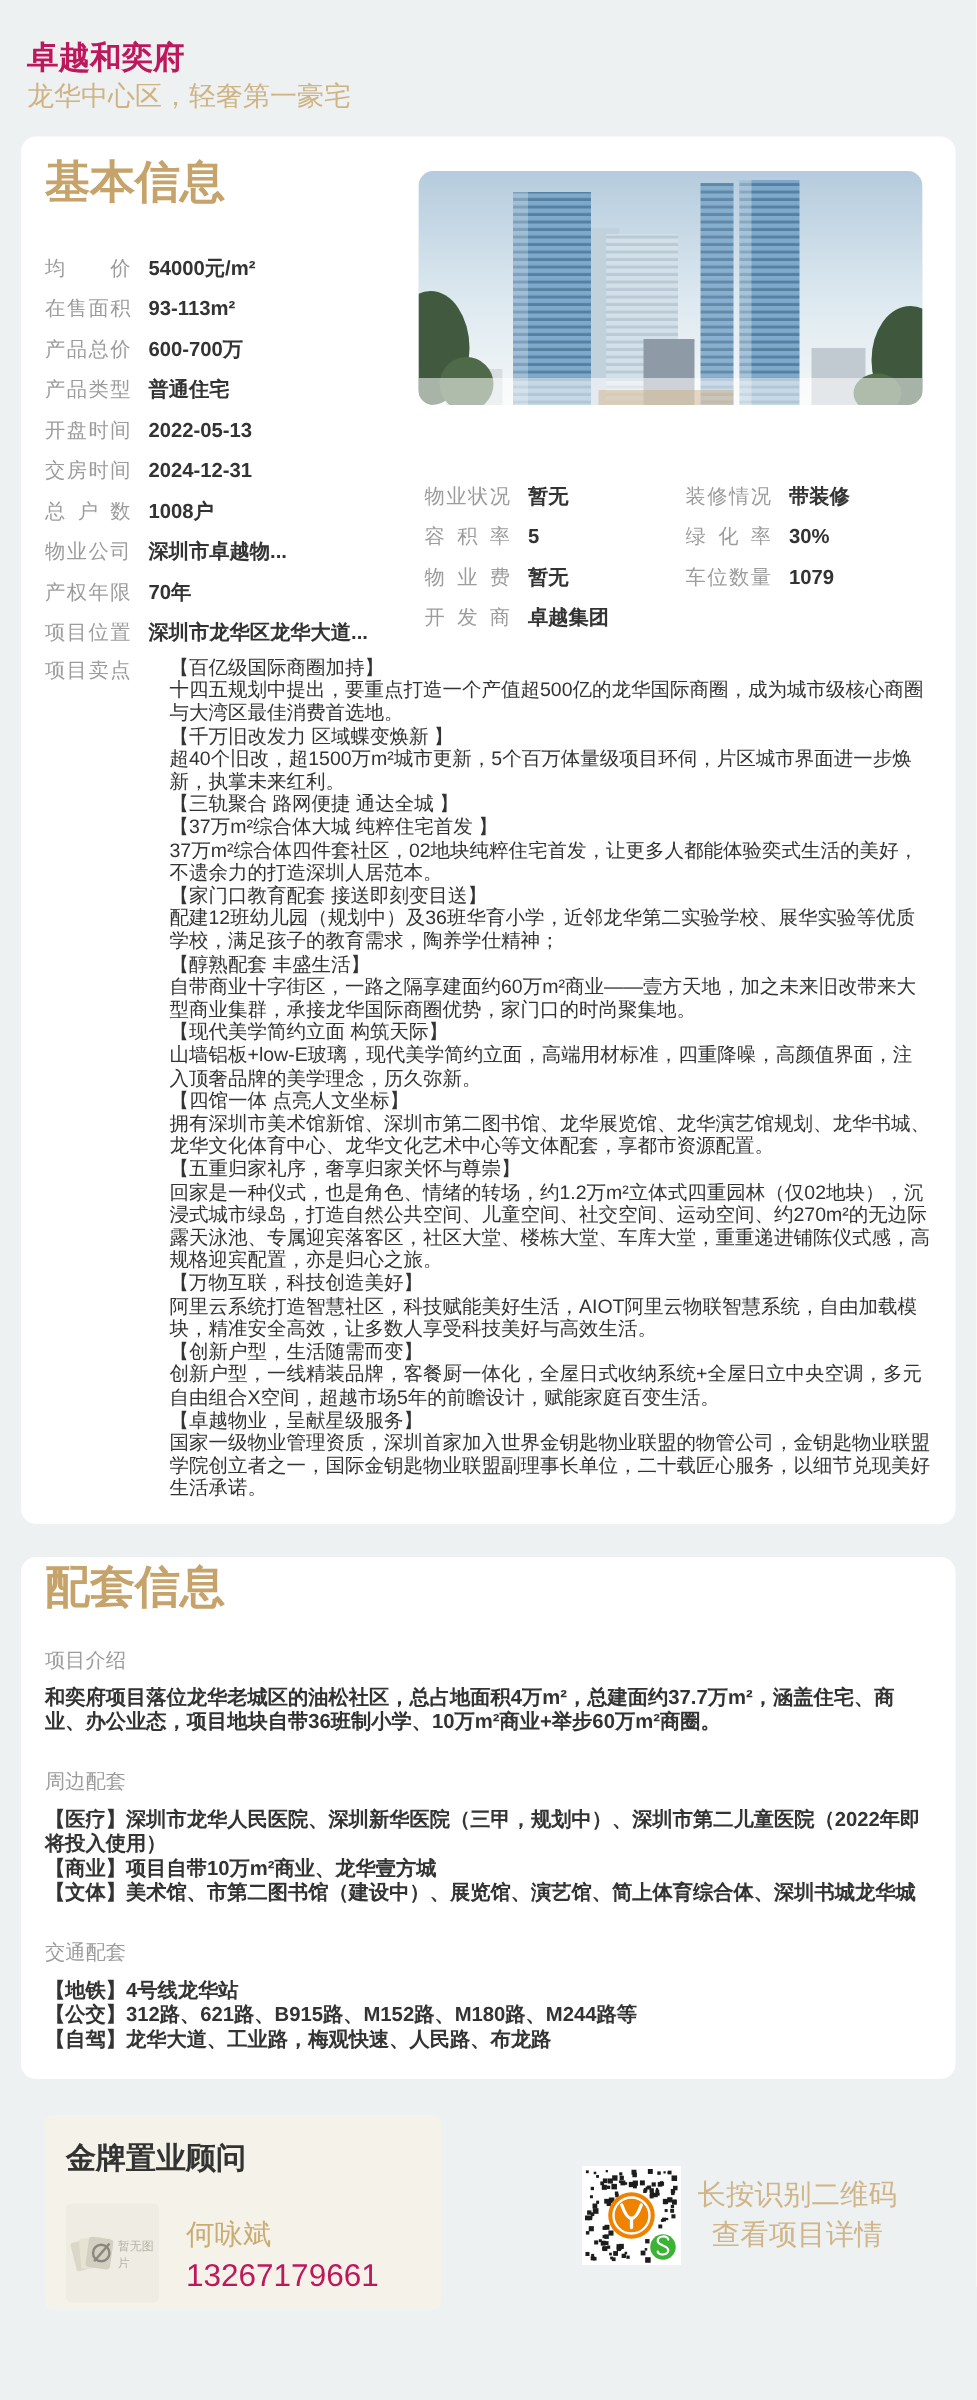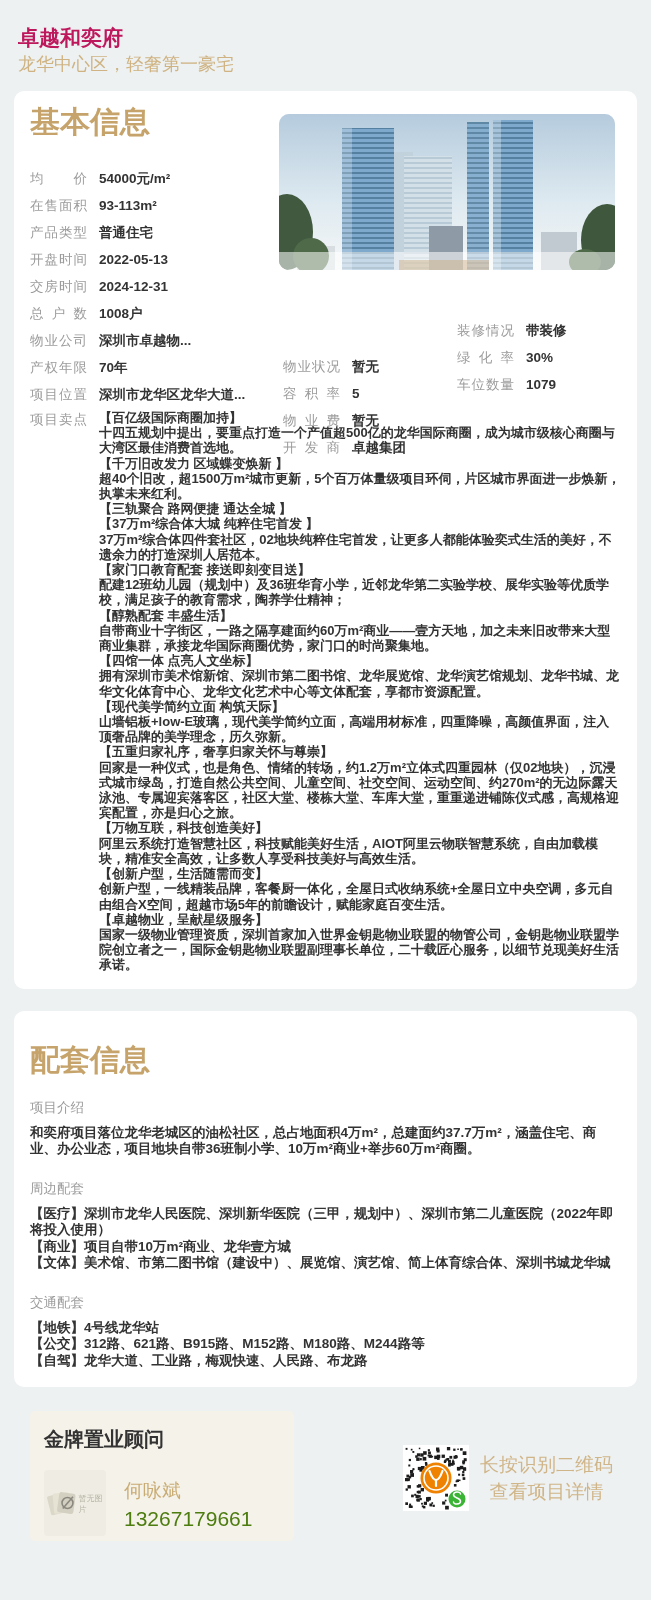--- a/index.html
+++ b/index.html
@@ -20,49 +20,49 @@
 
   .building-image { position:absolute; top:23px; right:22px; width:336px; height:156px;
     border-radius:10px; overflow:hidden; background:#dfe8ee; }
 
   .left-col { margin-top:26px; width:250px; }
   .irow { display:flex; align-items:center; height:27px; }
   .flabel { width:57px; flex-shrink:0; font-size:13.5px; color:#9c9c9c;
     text-align:justify; text-align-last:justify; }
   .fvalue { margin-left:12px; font-size:13.5px; font-weight:600; color:#333; white-space:nowrap; }
 
-  .mid-col { position:absolute; left:269px; top:226px; width:170px;margin-top:36px; }
+  .mid-col { position:absolute; left:269px; top:226px; width:170px; }
   .rt-col  { position:absolute; left:443px; top:226px; width:180px; }
 
   .sp-row { display:flex; margin-top:2px; }
   .sp-label { width:57px; flex-shrink:0; font-size:13.5px; color:#9c9c9c;
     text-align:justify; text-align-last:justify; padding-top:1px; }
-  .sp-content { flex:1; margin-left:12px; font-size:13px; line-height:15.2px;
-    font-weight:700; color:#333; }
+  .sp-content { flex:1; margin-left:26px; font-size:13px; line-height:15.2px;
+    font-weight:400; color:#333; }
   .sp-head { }
   .sp-body { }
 
-  .card2 { margin-top:22px; padding:32px 16px 18px 16px; }
+  .card2 { margin-top:22px; padding:4px 16px 18px 16px; }
   .sec-label { margin:22px 0 8px 0; font-size:13.5px; color:#9c9c9c; }
   .sec-text { font-size:13.5px; line-height:16.5px; font-weight:600; color:#333; }
   .amen-line { font-size:13.5px; line-height:16.5px; font-weight:600; color:#333; }
 
   .bottom-wrap { position:relative; margin-top:24px; height:170px; }
   .consultant-card { position:absolute; left:30px; top:0; width:264px; height:130px;
     background:#f5f2e9; border-radius:5px; padding:15px 14px; }
   .consultant-title { font-size:20px; font-weight:600; color:#333; }
   .consultant-row { display:flex; margin-top:17px; }
   .avatar { width:62px; height:66px; background:#efede3; border-radius:4px;
     display:flex; flex-direction:row; align-items:center; justify-content:center; }
   .avatar-caption { font-size:8px; color:#b7b4a7; margin-top:2px; }
   .consultant-info { margin-left:18px; padding-top:8px; }
   .consultant-name { font-size:19px; color:#c9ac74; font-weight:500; }
-  .consultant-phone { font-size:21px; color:#4d7c0f; margin-top:3px; }
-
-  .qr-group { position:absolute; left:363px; top:34px; display:flex; align-items:center;padding-left:40px; }
+  .consultant-phone { font-size:21px; color:#be185d; margin-top:3px; }
+
+  .qr-group { position:absolute; left:348px; top:34px; display:flex; align-items:center;padding-left:40px; }
   .qr-code { width:66px; height:66px; background:#fff; flex-shrink:0; }
   .qr-caption { margin-left:11px; font-size:19px; line-height:27px; color:#d0b588;
     font-weight:500; text-align:center; }
 </style>
 </head>
 <body>
 
 <div class="header">
   <div class="header-title">卓越和奕府</div>
   <div class="header-sub">龙华中心区，轻奢第一豪宅</div>
@@ -111,20 +111,24 @@
   <div class="left-col">
       <div class="irow">
       <span class="flabel">均价</span>
       <span class="fvalue">54000元/m²</span>
     </div>
       <div class="irow">
       <span class="flabel">在售面积</span>
       <span class="fvalue">93-113m²</span>
     </div>
       <div class="irow">
+      <span class="flabel">产品总价</span>
+      <span class="fvalue">600-700万</span>
+    </div>
+      <div class="irow">
       <span class="flabel">产品类型</span>
       <span class="fvalue">普通住宅</span>
     </div>
       <div class="irow">
       <span class="flabel">开盘时间</span>
       <span class="fvalue">2022-05-13</span>
     </div>
       <div class="irow">
       <span class="flabel">交房时间</span>
       <span class="fvalue">2024-12-31</span>
@@ -201,26 +205,26 @@
       </div>
         <div class="sp-sec">
         <div class="sp-head">【家门口教育配套 接送即刻变目送】</div>
         <div class="sp-body">配建12班幼儿园（规划中）及36班华育小学，近邻龙华第二实验学校、展华实验等优质学校，满足孩子的教育需求，陶养学仕精神；</div>
       </div>
         <div class="sp-sec">
         <div class="sp-head">【醇熟配套 丰盛生活】</div>
         <div class="sp-body">自带商业十字街区，一路之隔享建面约60万m²商业——壹方天地，加之未来旧改带来大型商业集群，承接龙华国际商圈优势，家门口的时尚聚集地。</div>
       </div>
         <div class="sp-sec">
+        <div class="sp-head">【现代美学简约立面 构筑天际】</div>
+        <div class="sp-body">山墙铝板+low-E玻璃，现代美学简约立面，高端用材标准，四重降噪，高颜值界面，注入顶奢品牌的美学理念，历久弥新。</div>
+      </div>
+        <div class="sp-sec">
         <div class="sp-head">【四馆一体 点亮人文坐标】</div>
         <div class="sp-body">拥有深圳市美术馆新馆、深圳市第二图书馆、龙华展览馆、龙华演艺馆规划、龙华书城、龙华文化体育中心、龙华文化艺术中心等文体配套，享都市资源配置。</div>
-      </div>
-        <div class="sp-sec">
-        <div class="sp-head">【现代美学简约立面 构筑天际】</div>
-        <div class="sp-body">山墙铝板+low-E玻璃，现代美学简约立面，高端用材标准，四重降噪，高颜值界面，注入顶奢品牌的美学理念，历久弥新。</div>
       </div>
         <div class="sp-sec">
         <div class="sp-head">【五重归家礼序，奢享归家关怀与尊崇】</div>
         <div class="sp-body">回家是一种仪式，也是角色、情绪的转场，约1.2万m²立体式四重园林（仅02地块），沉浸式城市绿岛，打造自然公共空间、儿童空间、社交空间、运动空间、约270m²的无边际露天泳池、专属迎宾落客区，社区大堂、楼栋大堂、车库大堂，重重递进铺陈仪式感，高规格迎宾配置，亦是归心之旅。</div>
       </div>
         <div class="sp-sec">
         <div class="sp-head">【万物互联，科技创造美好】</div>
         <div class="sp-body">阿里云系统打造智慧社区，科技赋能美好生活，AIOT阿里云物联智慧系统，自由加载模块，精准安全高效，让多数人享受科技美好与高效生活。</div>
       </div>
         <div class="sp-sec">

